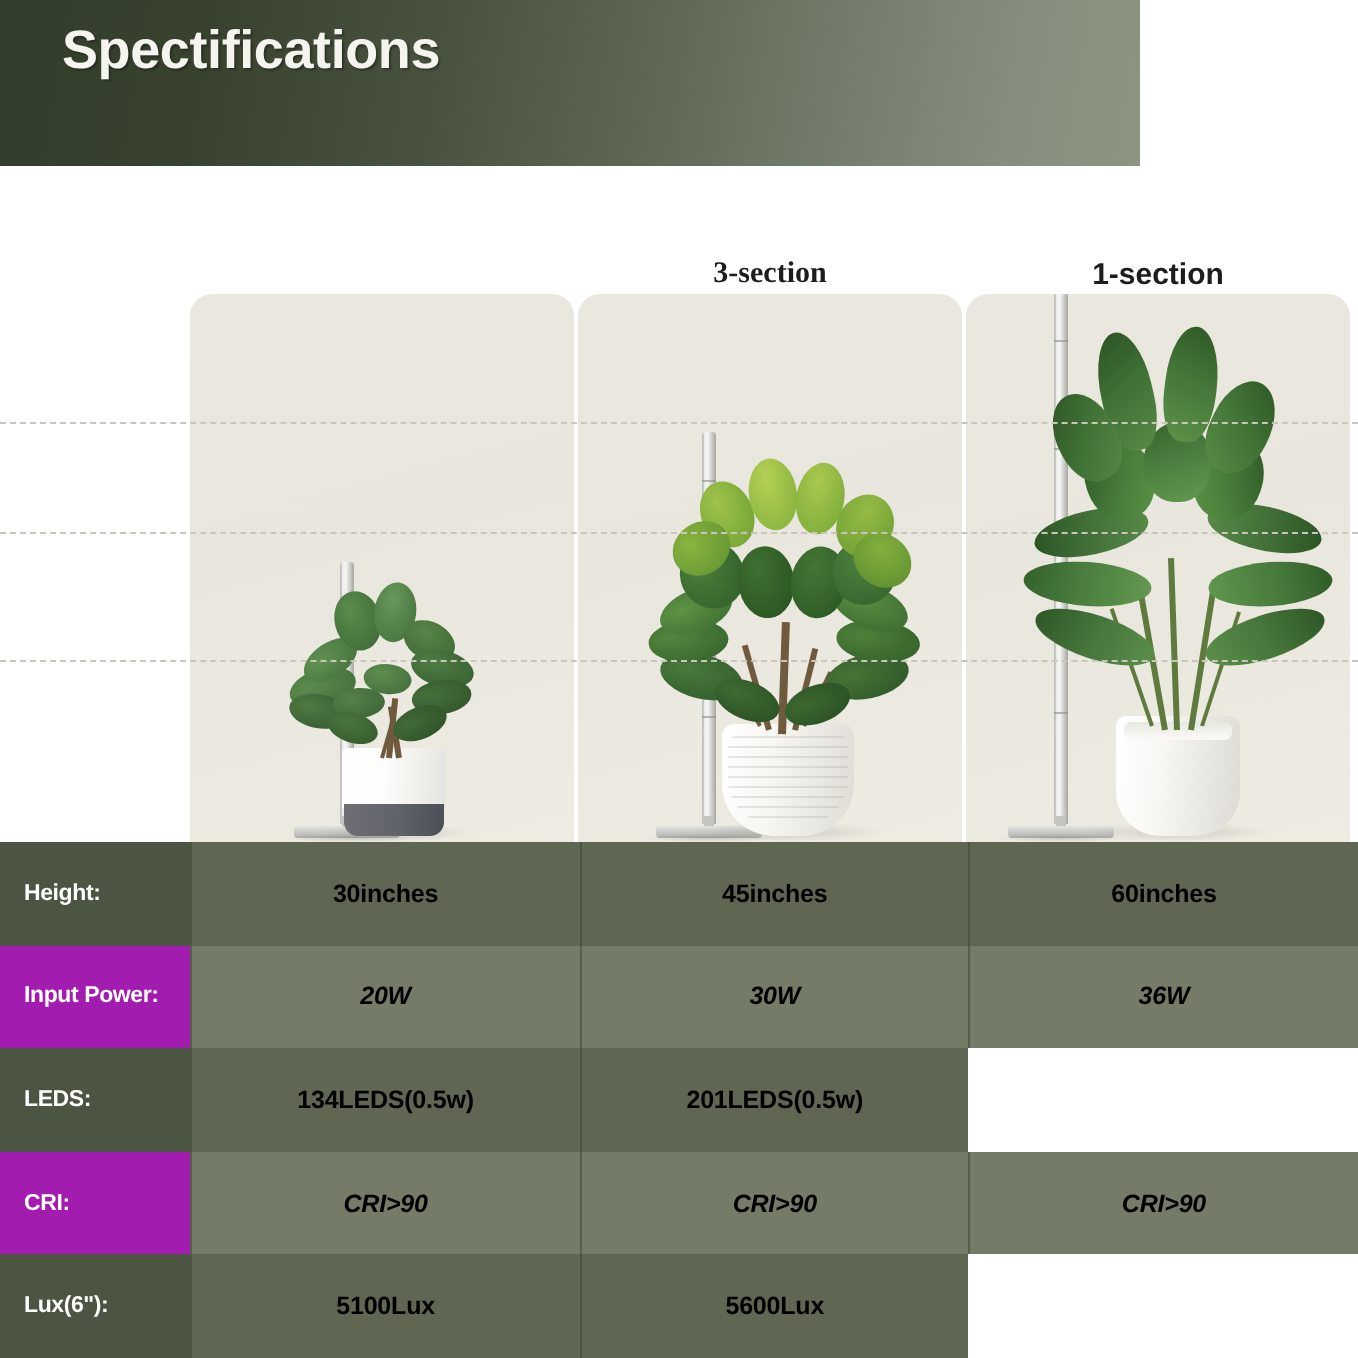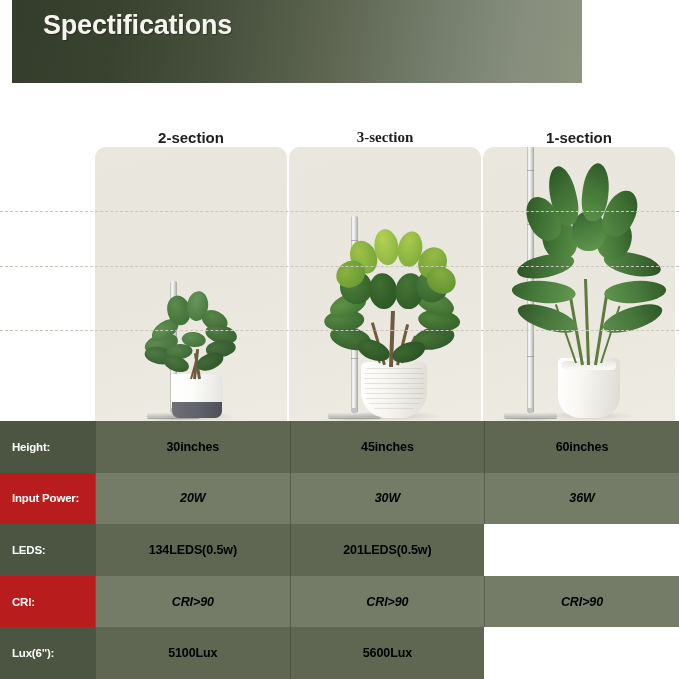--- a/index.html
+++ b/index.html
@@ -11,21 +11,21 @@
     width: 679px;
     height: 679px;
     overflow: hidden;
     font-family: "Liberation Sans", sans-serif;
     position: relative;
   }
 
   
   .header-banner {
     position: absolute;
-    left: 12px;
+    left: 0;
     top: 0;
     width: 570px;
     height: 83px;
     background: linear-gradient(100deg,
         #333d2b 0%,
         #38422f 18%,
         #49523e 38%,
         #5d6551 55%,
         #757d6c 74%,
         #868d7d 88%,
@@ -208,21 +208,21 @@
     height: 258px;
   }
   .spec-row {
     position: relative;
     width: 679px;
     height: 51.6px;
     display: flex;
   }
   .spec-row.dark  .cell-label { background: #4c5442; }
   .spec-row.dark  .cell-val   { background: #5f6753; }
-  .spec-row.light .cell-label { background: #b91c1c; }
+  .spec-row.light .cell-label { background: #a21caf; }
   .spec-row.light .cell-val   { background: #747b67; font-style: italic; }
 
   .cell-label {
     width: 95px;
     display: flex;
     align-items: center;
     padding-left: 12px;
     box-sizing: border-box;
     font-size: 11.5px;
     font-weight: bold;
@@ -248,21 +248,20 @@
 <div class="header-banner">
   <div class="header-title">Spectifications</div>
 </div>
 
 <div class="showcase">
 
   <div class="guide-line guide-1"></div>
   <div class="guide-line guide-2"></div>
   <div class="guide-line guide-3"></div>
 
-  <div class="col-label c1">2-section</div>
   <div class="col-label c2">3-section</div>
   <div class="col-label c3">1-section</div>
 
   <div class="panel p1">
 
     <div class="lamp lamp-1">
       <div class="pole"></div>
       <div class="seam" style="bottom:53px;"></div>
       <div class="seam" style="bottom:97px;"></div>
       <div class="base-stem"></div>

